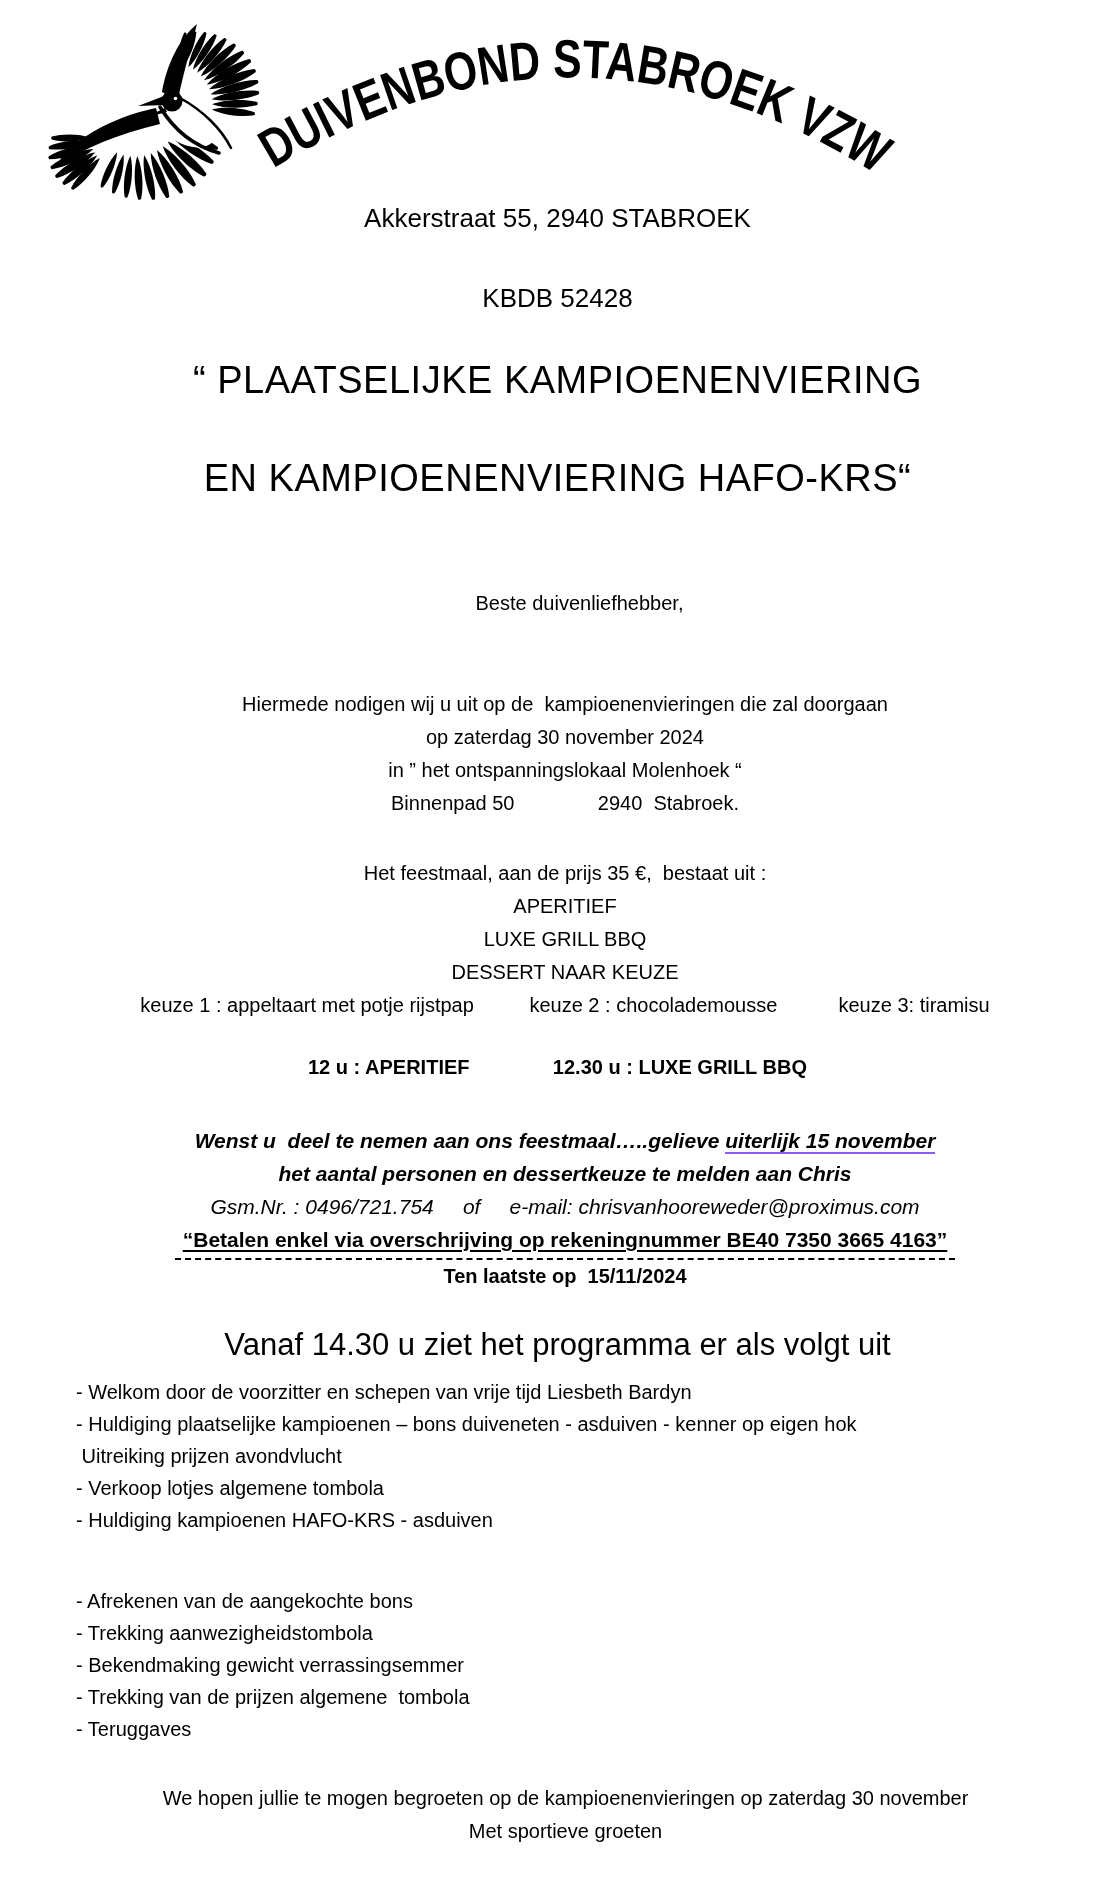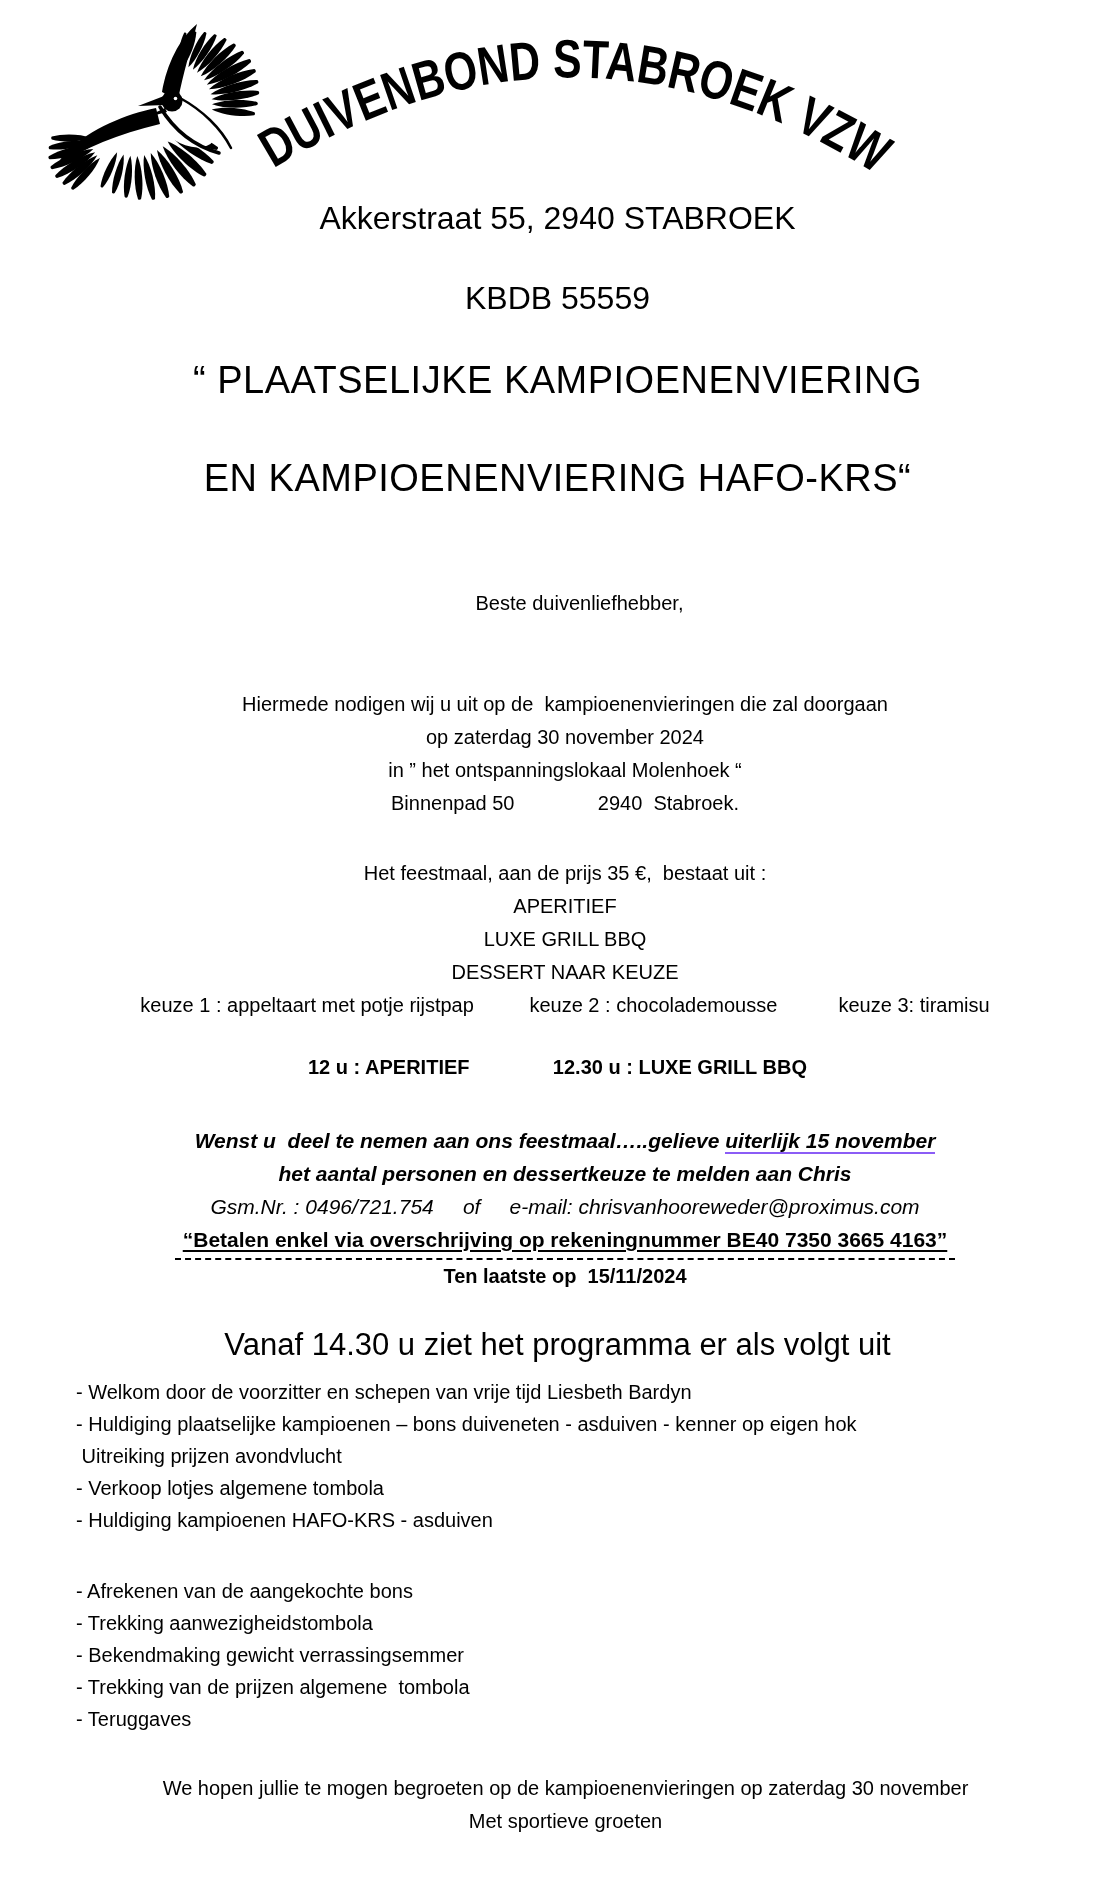--- a/index.html
+++ b/index.html
@@ -12,21 +12,21 @@
     color:#000000;
     font-family:"Liberation Sans","DejaVu Sans",sans-serif;
     overflow:hidden;
   }
   .line{white-space:pre;}
   .center{text-align:center;}
   
   .header-art{position:absolute;left:0;top:0;width:1115px;height:210px;}
   .arch-text{font-family:"Liberation Sans","DejaVu Sans",sans-serif;font-weight:bold;fill:#000;}
   
-  .addr{font-size:32px;line-height:40px;margin-top:198px;}
+  .addr{font-size:26px;line-height:40px;margin-top:198px;}
   .kbdb{margin-top:40px;}
   
   .title{font-size:38px;line-height:56px;letter-spacing:.5px;}
   .title1{margin-top:34px;}
   .title2{margin-top:42px;}
   
   .body-line{font-size:20px;line-height:32px;}
   .beste{margin-top:81px;padding-left:44px;}
   .para{margin-top:69px;}
   .para .line,.menu .line,.rsvp .line{line-height:33px;margin-left:15px;}
@@ -36,21 +36,21 @@
   .bi{font-weight:bold;font-style:italic;font-size:21px;}
   .it{font-style:italic;font-size:21px;}
   .bold{font-weight:bold;}
   .u-solid{border-bottom:2px solid #8b5cf6;}
   .pay-line{font-size:21px;font-weight:bold;}
   .pay-wrap{display:inline-block;border-bottom:2px dashed #000;padding:0 8px 2px 8px;}
   .pay-text{text-decoration:underline;text-decoration-thickness:2px;text-underline-offset:3px;}
   .vanaf{margin-top:29px;font-size:31px;line-height:46px;}
   .list{margin-top:8px;padding-left:76px;font-size:20px;}
   .list .line{line-height:32px;}
-  .list2{margin-top:39px;}
+  .list2{margin-top:49px;}
   .closing{margin-top:37px;font-size:20px;margin-left:16px;}
   .closing .line{line-height:33px;}
 </style>
 </head>
 <body>
 
 <div class="page">
 
   <svg class="header-art" viewBox="0 0 1115 210" xmlns="http://www.w3.org/2000/svg">
     <defs>
@@ -114,21 +114,21 @@
       <path d="M160,88 C182,100 201,118 211,138" fill="none" stroke="#000" stroke-width="2.5" stroke-linecap="round"></path>
 
       <circle cx="152" cy="91" r="10.5"></circle>
       <circle cx="155.5" cy="88.5" r="1.8" fill="#ffffff"></circle>
       <path d="M144,86 L118,96 L145,95 Z"></path>
       <path d="M145,98 L124,108 L147,102 Z"></path>
     </g>
   </svg>
 
   <div class="addr center line">Akkerstraat 55, 2940 STABROEK</div>
-  <div class="addr kbdb center line">KBDB 55559</div>
+  <div class="addr kbdb center line">KBDB 52428</div>
 
   <div class="title title1 center line">“ PLAATSELIJKE KAMPIOENENVIERING</div>
   <div class="title title2 center line">EN KAMPIOENENVIERING HAFO-KRS“</div>
 
   <div class="body-line beste center line">Beste duivenliefhebber,</div>
 
   <div class="para body-line center">
     <div class="line">Hiermede nodigen wij u uit op de  kampioenenvieringen die zal doorgaan</div>
     <div class="line">op zaterdag 30 november 2024</div>
     <div class="line">in ” het ontspanningslokaal Molenhoek “</div>

